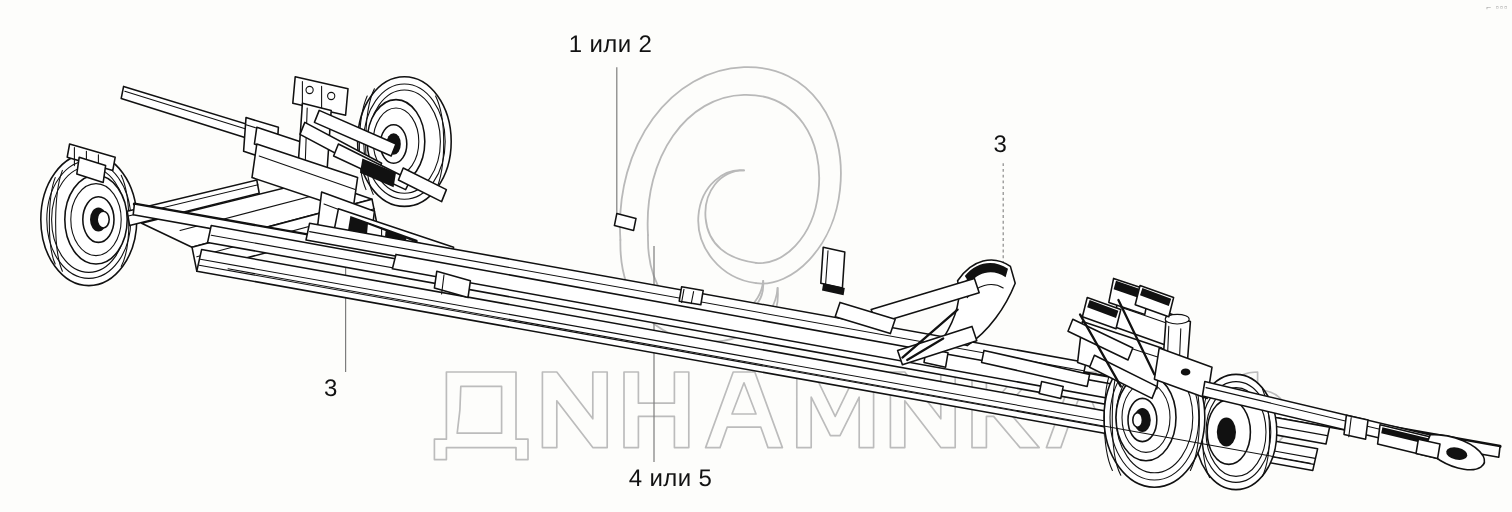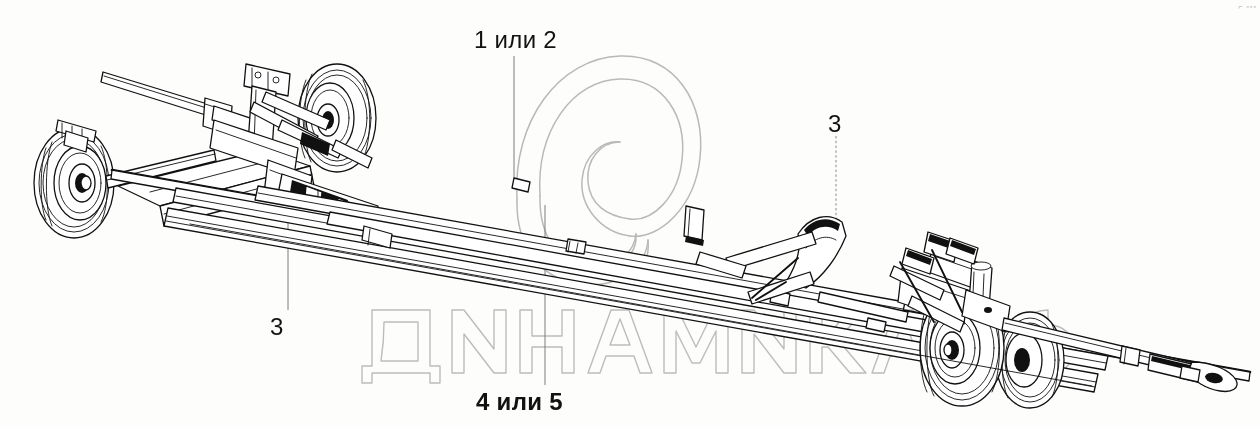--- a/index.html
+++ b/index.html
@@ -9,27 +9,27 @@
     background:#fdfdfb;
     font-family:"Liberation Sans", sans-serif;
     overflow:hidden;
     position:relative;
   }
   #stage{position:relative;width:1260px;height:427px;overflow:hidden;background:#fdfdfb;}
   #stage svg{position:absolute;left:0;top:0;}
   .callout{
     position:absolute;
     font-family:"Liberation Sans", sans-serif;
-    font-size:24px;
+    font-size:20px;
     color:#121212;
     white-space:nowrap;
     letter-spacing:0.3px;
   }
   #cal-1{left:474px;top:26px;}
-  #cal-2{left:476px;top:388px;font-weight:bold;}
+  #cal-2{left:524px;top:388px;}
   #cal-3r{left:828px;top:110px;}
   #cal-3l{left:270px;top:313px;}
   #corner-mark{
     position:absolute;right:3px;top:3px;
     font-size:7px;color:#9a9a9a;letter-spacing:1px;
     font-family:"Liberation Sans", sans-serif;
   }
 </style>
 </head>
 <body>

